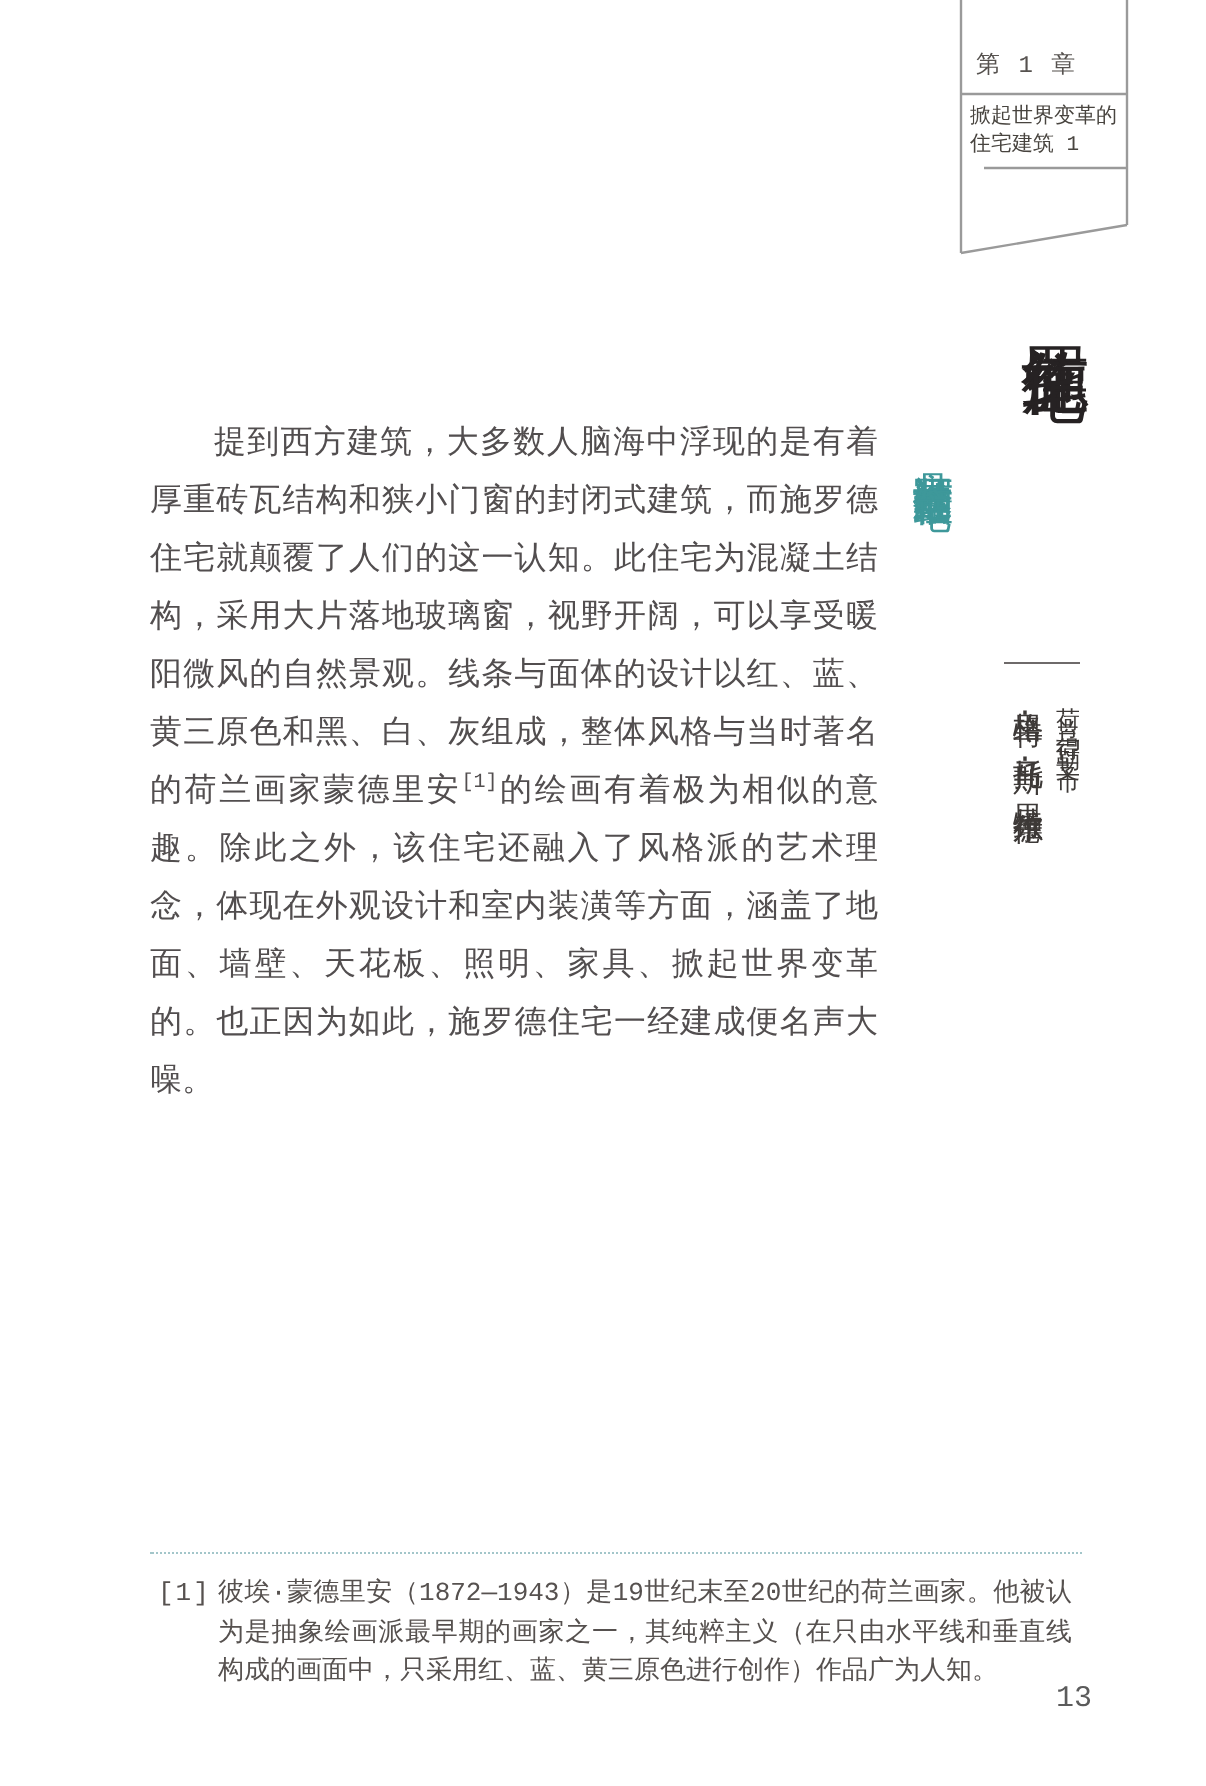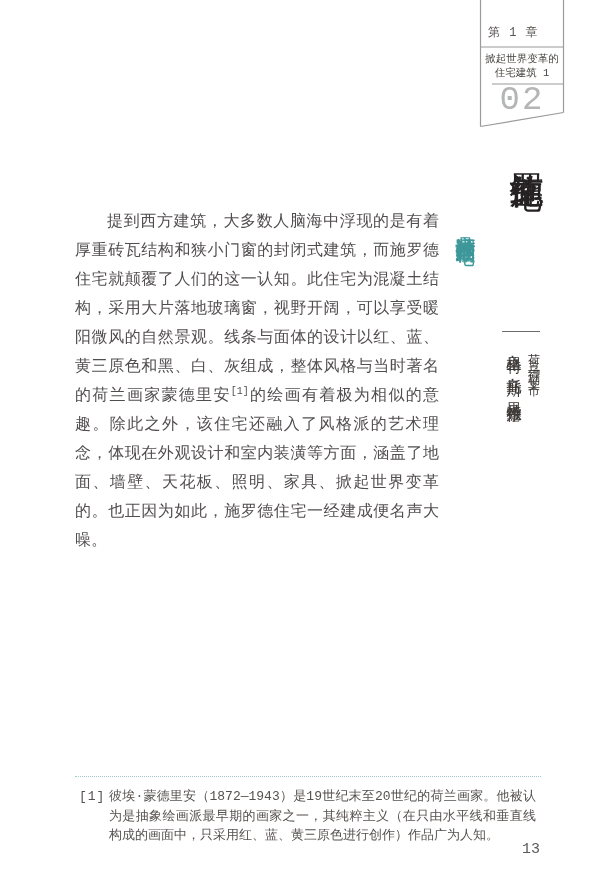--- a/index.html
+++ b/index.html
@@ -15,21 +15,21 @@
 
   
   .badge { position:absolute; left:479px; top:0; width:86px; height:132px; }
   .badge svg { position:absolute; left:0; top:0; }
   .badge-chapter {
     position:absolute; left:9px; top:24px;
     font-size:12px; letter-spacing:1px; color:#56524f; white-space:nowrap;
   }
   .badge-series {
     position:absolute; right:6px; top:53px; width:74px;
-    text-align:center; font-size:10.5px; line-height:13.5px; color:#48443f;
+    text-align:left; font-size:10.5px; line-height:13.5px; color:#48443f;
   }
   .badge-number {
     position:absolute; left:1px; top:83px; width:84px;
     text-align:center; font-size:34px; line-height:34px;
     font-weight:300; letter-spacing:2px; color:#b4b5b6;
   }
 
   
   .v-title {
     position:absolute; left:501px; top:146px;
@@ -75,42 +75,41 @@
   .footnote {
     position:absolute; left:79px; top:787px; width:457px;
     display:flex; font-size:13px; line-height:19.5px; color:#56514f;
   }
   .fn-marker { flex:0 0 30px; letter-spacing:1px; }
   .fn-text { flex:1; text-align:justify; text-justify:inter-character; }
 
   
   .page-number {
     position:absolute; left:516px; top:841px; width:30px;
-    text-align:center; font-size:15px; color:#5b5b5b;
+    text-align:right; font-size:15px; color:#5b5b5b;
   }
 </style>
 </head>
 <body>
 
 <div class="page">
 
   <div class="badge">
     <svg width="86" height="132" viewBox="0 0 86 132">
       <line x1="1.5" y1="0" x2="1.5" y2="126.5" stroke="#9a9a9a" stroke-width="1.2"></line>
       <line x1="84.5" y1="0" x2="84.5" y2="112.5" stroke="#9a9a9a" stroke-width="1.2"></line>
       <line x1="1" y1="47" x2="85" y2="47" stroke="#9a9a9a" stroke-width="1.2"></line>
       <line x1="13" y1="84" x2="85" y2="84" stroke="#9a9a9a" stroke-width="1.2"></line>
       <line x1="1.5" y1="126.5" x2="84.5" y2="112.5" stroke="#9a9a9a" stroke-width="1.2"></line>
     </svg>
     <div class="badge-chapter">第 1 章</div>
     <div class="badge-series">
       <div>掀起世界变革的</div>
       <div>住宅建筑 1</div>
     </div>
-    <div class="badge-number">02</div>
   </div>
 
   <div class="v-title">施罗德住宅</div>
   <div class="title-divider"></div>
   <div class="v-location">荷兰乌得勒支市</div>
   <div class="v-architect">格里特·托马斯·里特维尔德</div>
   <div class="v-tagline">家具设计师打造的精细住宅</div>
 
   <div class="body-text">
     <p><span>提到西方建筑，大多数人脑海中浮现的是有着厚重砖瓦结构和狭小门窗的封闭式建筑，而施罗德住宅就颠覆了人们的这一认知。此住宅为混凝土结构，采用大片落地玻璃窗，视野开阔，可以享受暖阳微风的自然景观。线条与面体的设计以红、蓝、黄三原色和黑、白、灰组成，整体风格与当时著名的荷兰画家蒙德里安</span><sup>[1]</sup><span>的绘画有着极为相似的意趣。除此之外，该住宅还融入了风格派的艺术理念，体现在外观设计和室内装潢等方面，涵盖了地面、墙壁、天花板、照明、家具、掀起世界变革的。也正因为如此，施罗德住宅一经建成便名声大噪。</span></p>

